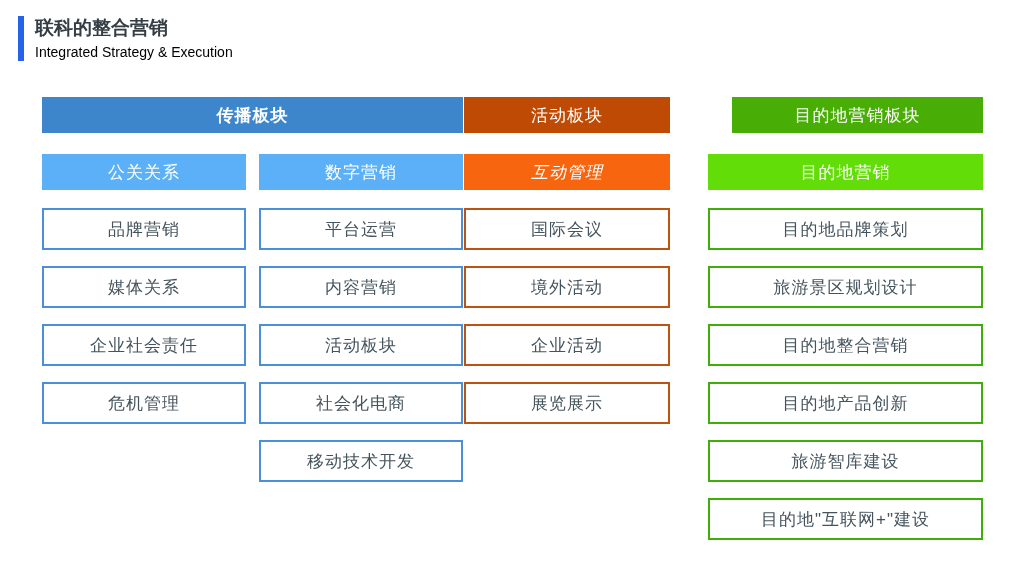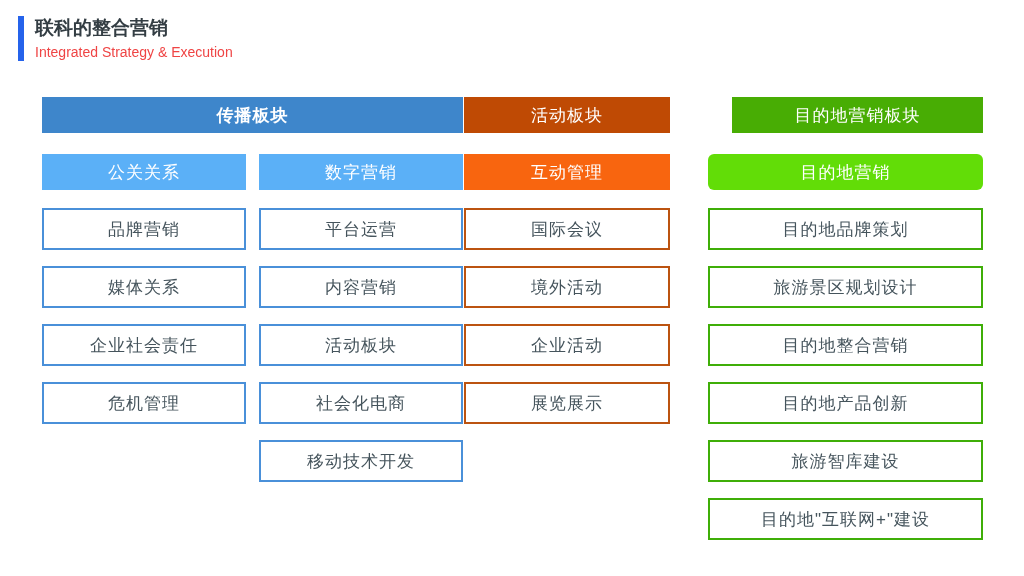--- a/index.html
+++ b/index.html
@@ -4,21 +4,21 @@
 <style>
   html,body{margin:0;padding:0;background:#fff;}
   .slide{
     position:relative;width:1024px;height:576px;background:#ffffff;overflow:hidden;
     font-family:"Liberation Sans","DejaVu Sans",sans-serif;
   }
   
   .title-block{position:absolute;left:18px;top:16px;display:flex;align-items:stretch;}
   .accent-bar{width:6px;background:#2563eb;margin-right:11px;}
   .title-text h1{margin:0;font-size:19px;font-weight:bold;color:#333d43;line-height:1.25;}
-  .title-text p{margin:4px 0 0 0;font-size:14px;color:#ef4444;line-height:1.2;}
+  .title-text p{margin:4px 0 0 0;font-size:14px;color:#000000;line-height:1.2;}
   
   .section{position:absolute;top:97px;}
   .sec-comm{left:42px;width:421px;}
   .sec-event{left:464px;width:206px;}
   .sec-dest{left:708px;width:275px;}
   .sec-header{
     height:36px;display:flex;align-items:center;justify-content:center;
     color:#ffffff;font-size:17px;letter-spacing:1px;
   }
   .groups{display:flex;gap:13px;margin-top:21px;}
@@ -31,24 +31,24 @@
   .item{
     height:42px;box-sizing:border-box;border:2px solid #000;background:#ffffff;
     display:flex;align-items:center;justify-content:center;
     font-size:17px;color:#45545c;letter-spacing:1px;white-space:nowrap;
   }
   
   .sec-comm  .sec-header{background:#3e86cb;font-weight:bold;}
   .sec-comm  .group-header{background:#5bb0f7;}
   .sec-comm  .item{border-color:#4a90d9;}
   .sec-event .sec-header{background:#bf4a04;}
-  .sec-event .group-header{background:#f8650f;}
+  .sec-event .group-header{background:#f8650f;font-style:italic;}
   .sec-event .item{border-color:#bc5310;}
   .sec-dest  .sec-header{background:#48ad04;margin-left:24px;}
-  .sec-dest  .group-header{background:#62dd07;border-radius:6px;}
+  .sec-dest  .group-header{background:#62dd07;}
   .sec-dest  .item{border-color:#3fae08;}
 </style>
 </head>
 <body>
 
 <div class="slide">
 
   <div class="title-block">
     <div class="accent-bar"></div>
     <div class="title-text">

